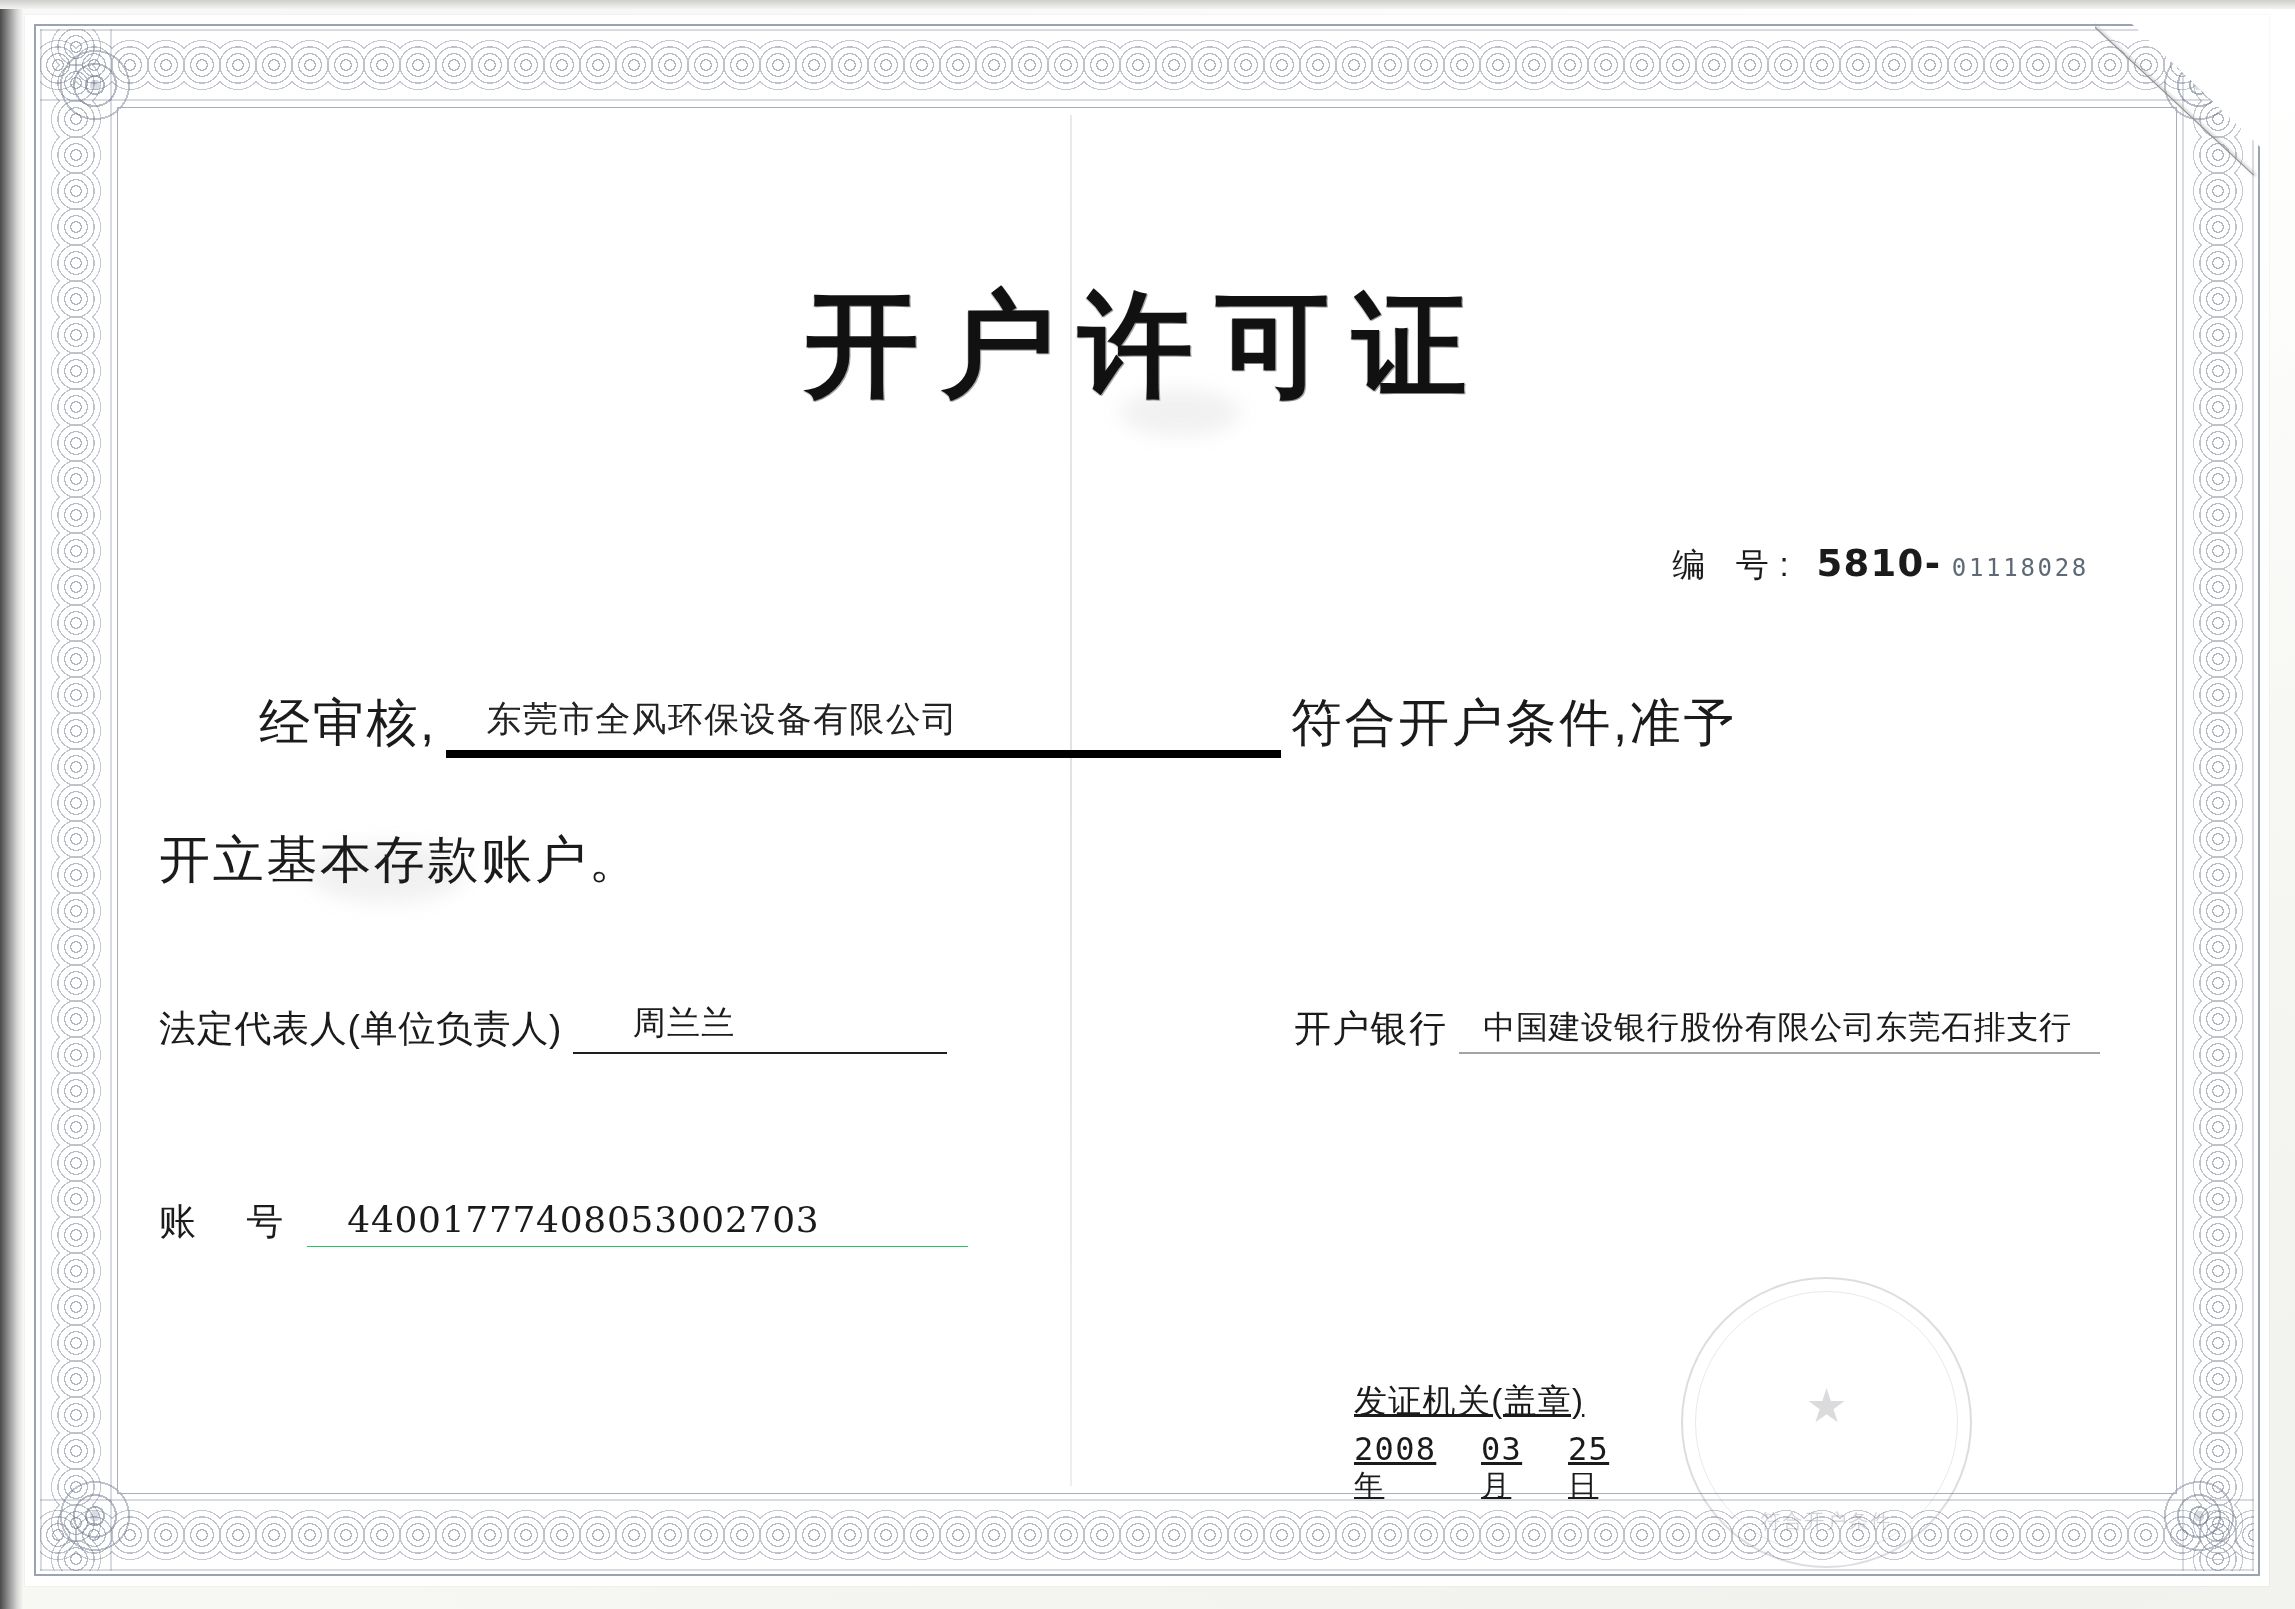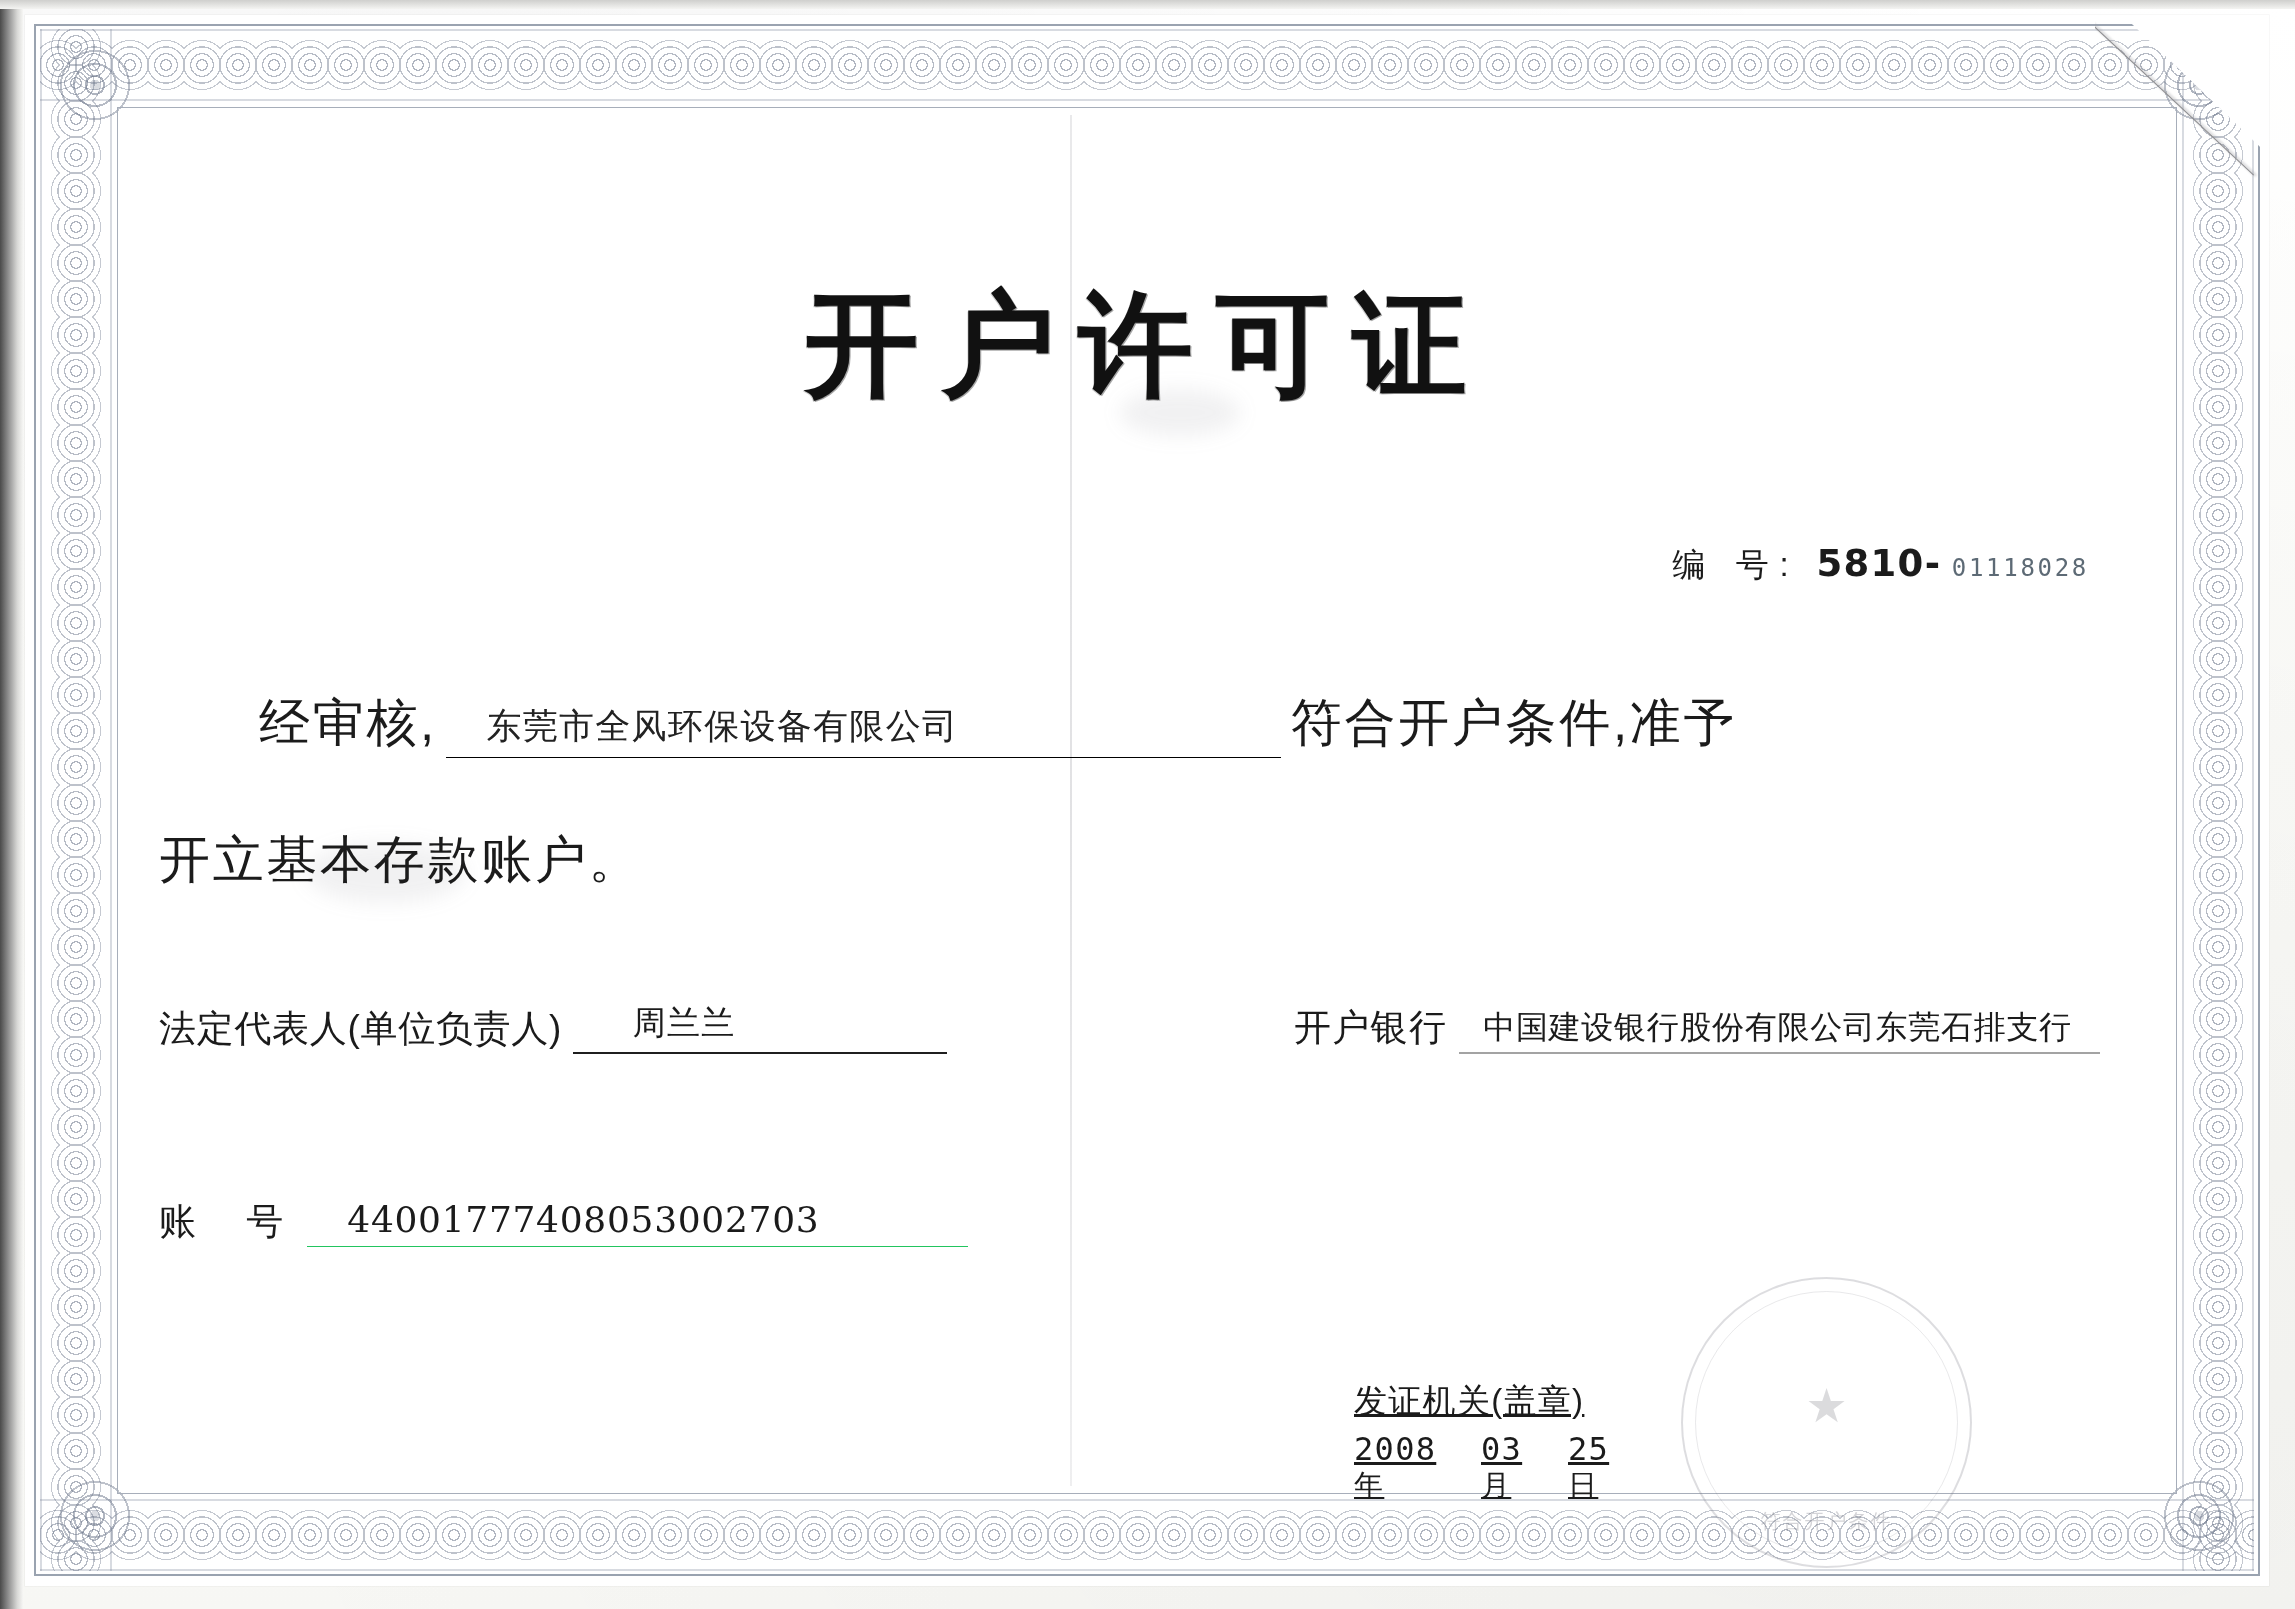--- a/index.html
+++ b/index.html
@@ -245,21 +245,21 @@
     top: 574px;
     display: flex;
     align-items: flex-end;
     white-space: nowrap;
   }
   .para-line1 .t1 { font-size: 51px; letter-spacing: 2.7px; }
   .para-line1 .blank-company {
     position: relative;
     width: 835px;
     margin: 0 9.4px;
-    border-bottom: 1px solid #000000;
+    border-bottom: 8px solid #000000;
     height: 57px;
   }
   .para-line1 .blank-company .filled {
     position: absolute;
     left: 40px;
     bottom: 6.7px;
     font-size: 35px;
     letter-spacing: 1.3px;
     font-family: "DejaVu Sans", sans-serif;
     color: #222;
@@ -298,21 +298,21 @@
     bottom: 5.3px;
     font-size: 33px;
     letter-spacing: 1.3px;
   }
 
   .row-bank {
     position: absolute;
     left: 1162px;
     top: 888px;
     display: flex;
-    align-items: center;
+    align-items: flex-end;
     white-space: nowrap;
   }
   .row-bank .lbl { font-size: 37px; letter-spacing: 1.3px; }
   .row-bank .blank-bank {
     position: relative;
     width: 641px;
     margin-left: 12px;
     border-bottom: 2px solid #a3a3a3;
     height: 49px;
   }

